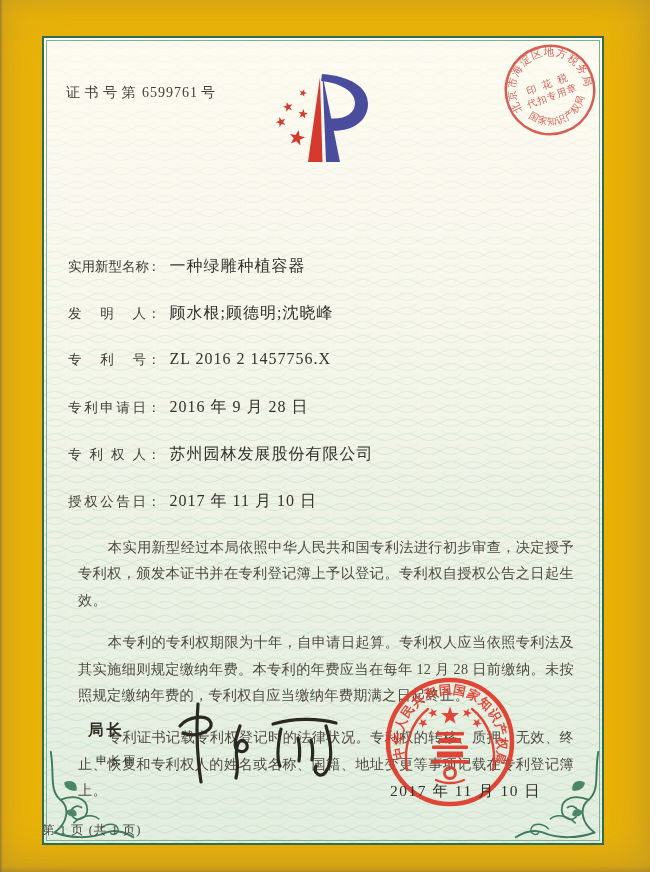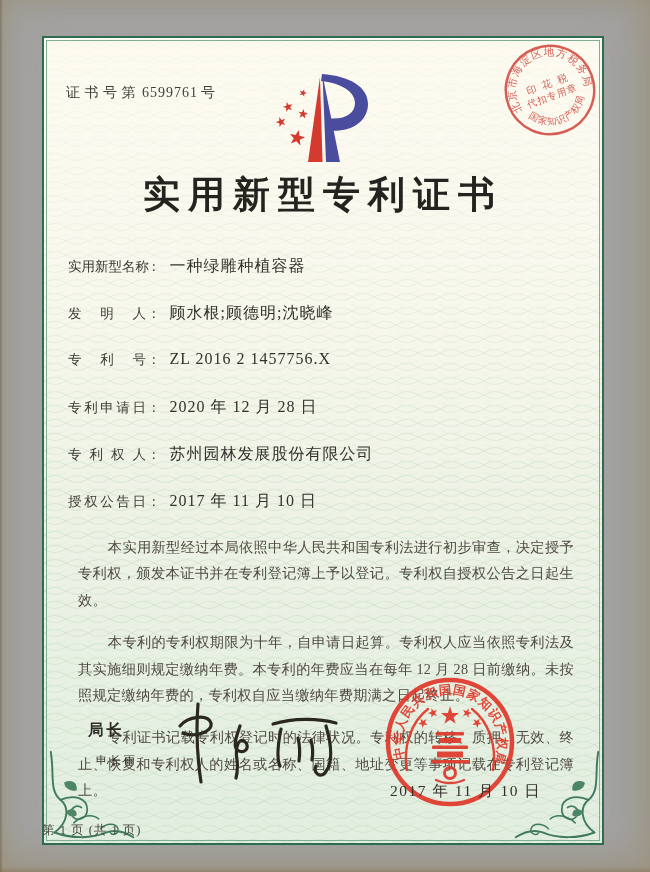--- a/index.html
+++ b/index.html
@@ -1,18 +1,18 @@
 <!DOCTYPE html>
 <html><head>
 <meta charset="utf-8">
 <style>
   html,body{margin:0;padding:0;background:#cfc3a6;}
   .page{
     position:relative;width:650px;height:872px;overflow:hidden;
-    background:#a3a3a3;
+    background:#eab308;
     font-family:"Liberation Serif","DejaVu Serif",serif;
     box-shadow:inset 0 0 60px rgba(150,128,80,.18), inset -10px -14px 30px rgba(140,118,70,.22), inset 6px 4px 18px rgba(150,128,80,.15);
   }
   .edge-left{position:absolute;left:0;top:0;width:3px;height:100%;background:linear-gradient(to right,rgba(90,80,55,.45),rgba(90,80,55,0));}
   .edge-bottom{position:absolute;left:0;bottom:0;width:100%;height:6px;background:linear-gradient(to top,rgba(120,100,60,.30),rgba(120,100,60,0));}
   .frame{
     position:absolute;left:42px;top:36px;width:562px;height:809px;
     border:2px solid #2f6b50;box-sizing:border-box;background:#fbfaf2;
   }
   .frame-inner{position:absolute;inset:2px;border:1px solid #7fae92;pointer-events:none;z-index:3;}
@@ -137,21 +137,20 @@
           <textPath href="#taxTop" startOffset="2">北京市海淀区地方税务局</textPath>
         </text>
         <text font-size="10" letter-spacing="0.6" font-family="'Liberation Serif',serif">
           <textPath href="#taxBot" startOffset="1">国家知识产权局</textPath>
         </text>
         <text x="50" y="47" text-anchor="middle" font-size="10.5" letter-spacing="2" font-family="'Liberation Serif',serif">印 花 税</text>
         <text x="50" y="60" text-anchor="middle" font-size="10" letter-spacing="1" font-family="'Liberation Serif',serif">代扣专用章</text>
       </g>
     </svg>
 
-    <div class="title">实用新型专利证书</div>
 
     <div class="field-row" style="top:256px">
       <span class="flabel">
           <span>实</span>
           <span>用</span>
           <span>新</span>
           <span>型</span>
           <span>名</span>
           <span>称</span>
         </span><span class="fcolon">：</span><span class="fvalue">一种绿雕种植容器</span>
@@ -170,21 +169,21 @@
           <span>号</span>
         </span><span class="fcolon">：</span><span class="fvalue">ZL 2016 2 1457756.X</span>
     </div>
     <div class="field-row" style="top:397px">
       <span class="flabel">
           <span>专</span>
           <span>利</span>
           <span>申</span>
           <span>请</span>
           <span>日</span>
-        </span><span class="fcolon">：</span><span class="fvalue">2020 年 12 月 28 日</span>
+        </span><span class="fcolon">：</span><span class="fvalue">2016 年 9 月 28 日</span>
     </div>
     <div class="field-row" style="top:444px">
       <span class="flabel">
           <span>专</span>
           <span>利</span>
           <span>权</span>
           <span>人</span>
         </span><span class="fcolon">：</span><span class="fvalue">苏州园林发展股份有限公司</span>
     </div>
     <div class="field-row" style="top:491px">

